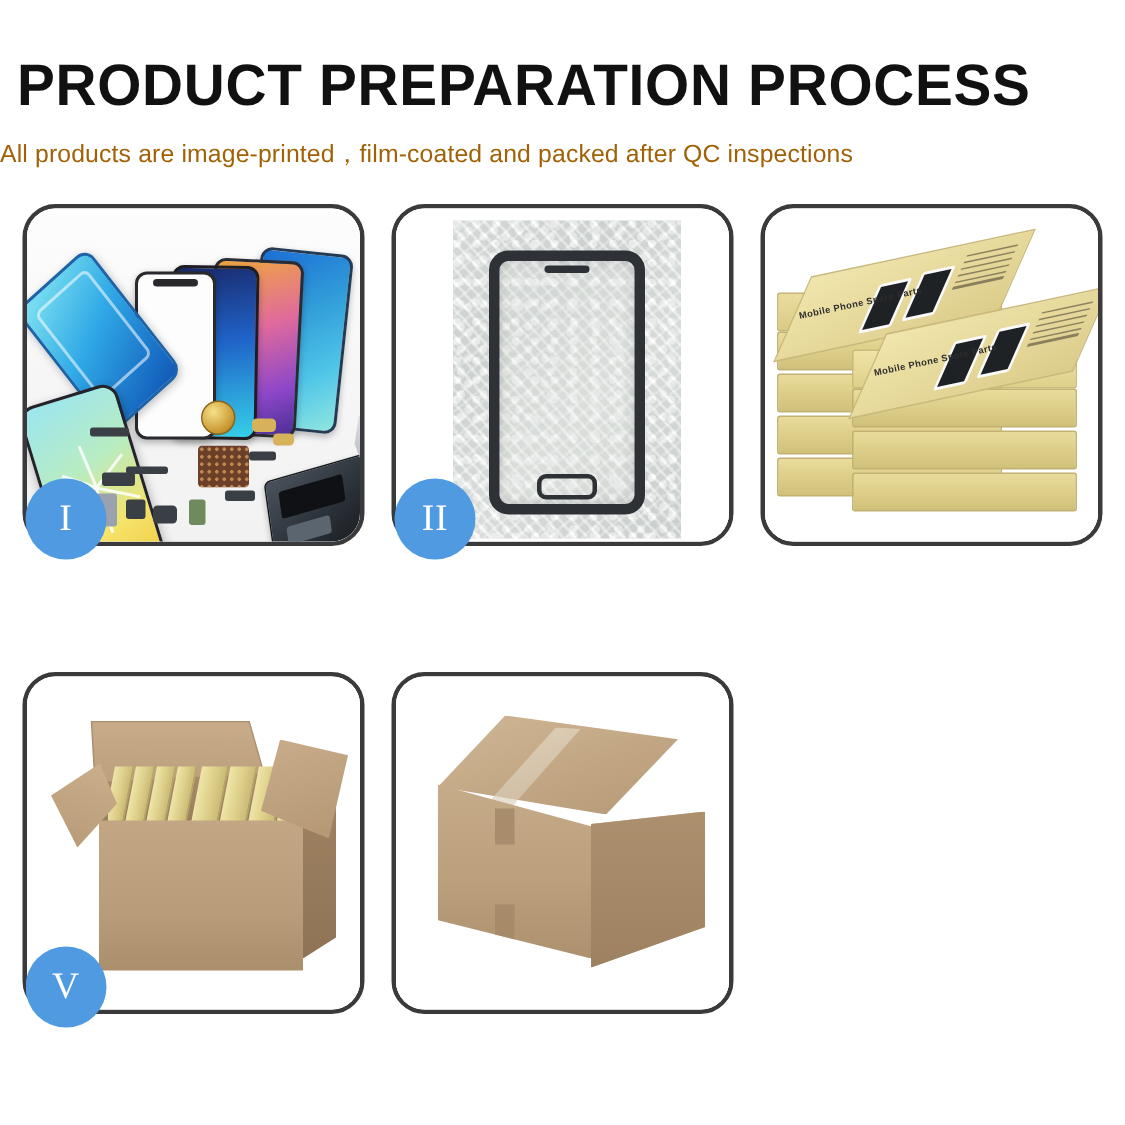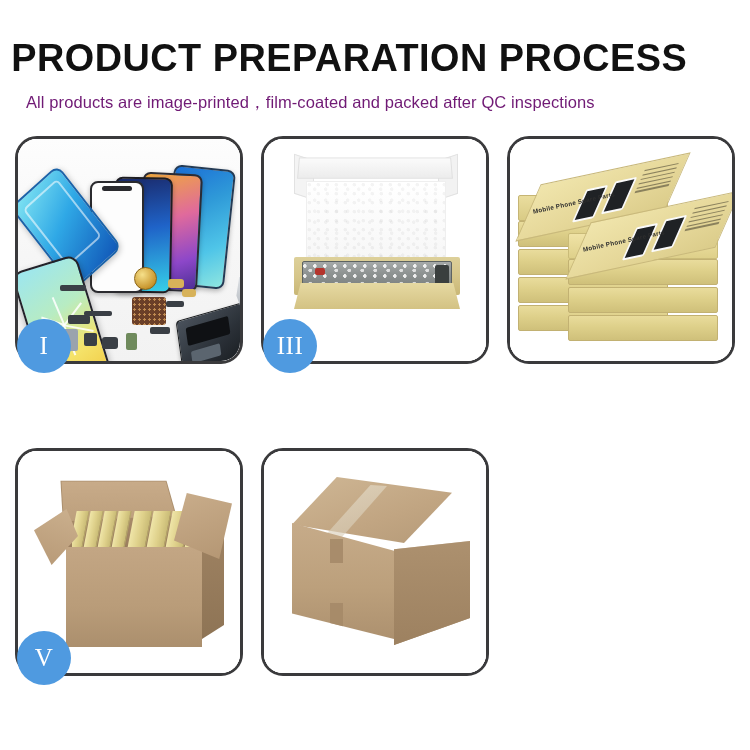--- a/index.html
+++ b/index.html
@@ -13,22 +13,22 @@
 
   
   .header { position: absolute; left: 0; top: 0; width: 750px; text-align: left; }
   .title {
     font-size: 39px; font-weight: 700; letter-spacing: 0.5px;
     color: #111; line-height: 1; padding-top: 38px;
     font-family: "Liberation Sans", sans-serif;
     transform: scaleX(0.97); transform-origin: center;
   }
   .subtitle {
-    font-size: 16.5px; font-weight: 400; color: #701a75;
-    padding-top: 15px; letter-spacing: 0.1px; padding-left: 26px;
+    font-size: 16.5px; font-weight: 400; color: #a16207;
+    padding-top: 15px; letter-spacing: 0.1px;
   }
 
   
   .grid {
     position: absolute; left: 15px; top: 136px;
     width: 720px; height: 540px;
     display: grid;
     grid-template-columns: repeat(3, 228px);
     grid-template-rows: repeat(2, 228px);
     column-gap: 18px; row-gap: 84px;
@@ -336,37 +336,34 @@
             <div class="part" style="left:48px;top:62px;width:11px;height:17px;background:#6f8a5c;border-radius:2px"></div>
             <div class="part" style="left:72px;top:56px;width:20px;height:7px;"></div>
             <div class="part" style="left:88px;top:30px;width:18px;height:6px;"></div>
             <div class="part" style="left:6px;top:40px;width:28px;height:5px;"></div>
           </div>
         </div>
       </div>
       <div class="badge">I</div>
     </div>
 
-
     <div class="panel">
       <div class="panel-inner">
-        <div class="scene3">
-          <div class="b3-flapL"></div>
-          <div class="b3-flapR"></div>
-          <div class="b3-lidback"></div>
-          <div class="b3-foam"></div>
-          <div class="b3-tray"></div>
-          <div class="b3-screen">
-            <div class="b3-dot"></div>
-          </div>
-          <div class="b3-trayfront"></div>
+        <div class="scene2">
+          <div class="wrap-photo">
+            <div class="wrap-noise"></div>
+            <div class="glass">
+              <div class="glass-spk"></div>
+            </div>
+          </div>
         </div>
       </div>
-      <div class="badge">III</div>
+      <div class="badge">II</div>
     </div>
+
 
     <div class="panel">
       <div class="panel-inner">
         <div class="scene4">
           <div class="stack">
 
             <div class="sbox" style="left:2px;top:66px;"></div>
             <div class="sbox" style="left:2px;top:94px;"></div>
             <div class="sbox" style="left:2px;top:122px;"></div>
             <div class="sbox" style="left:2px;top:150px;"></div>

